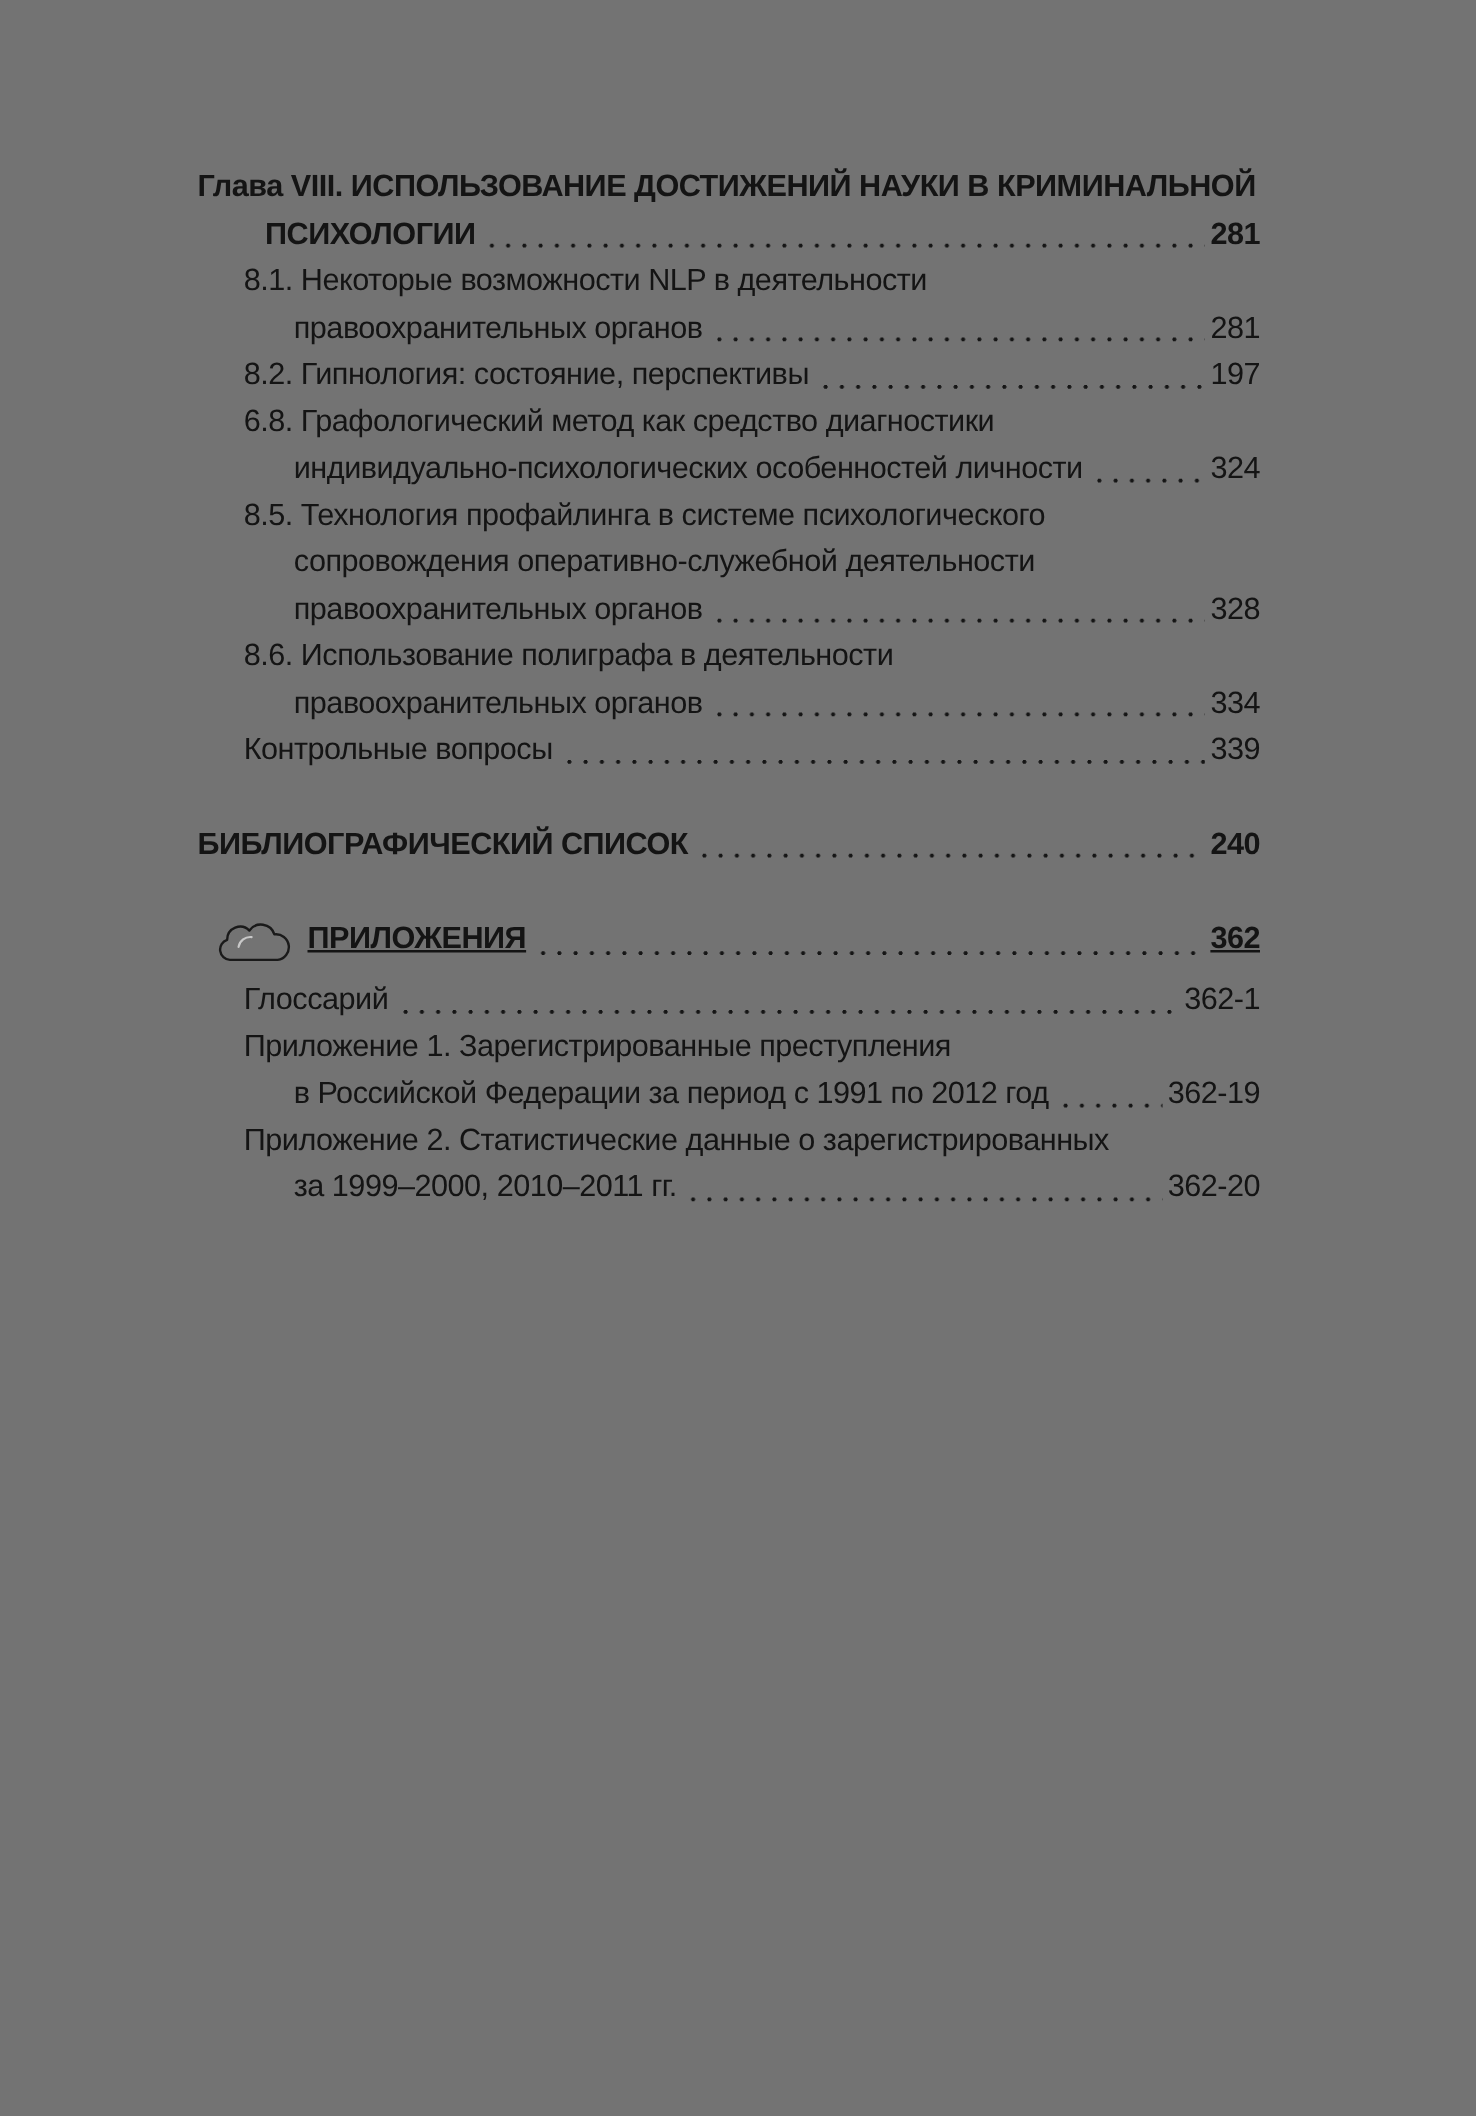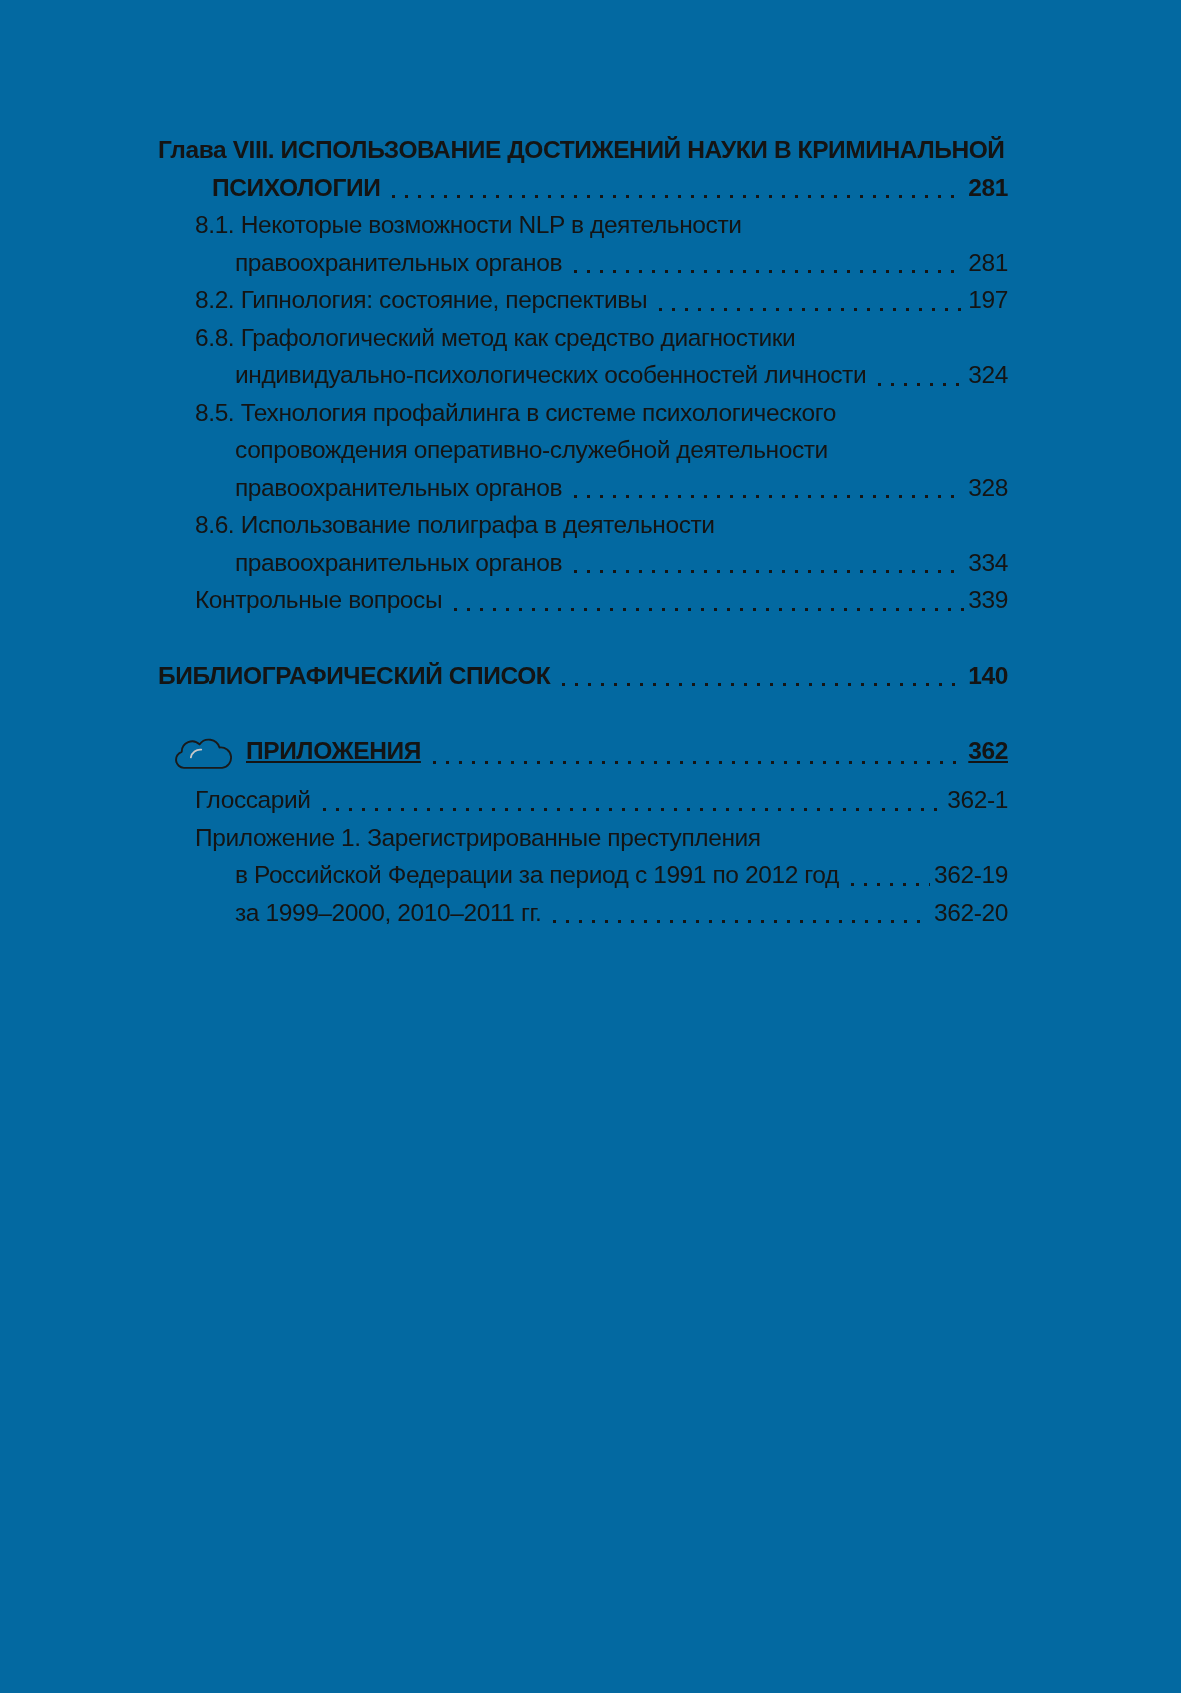--- a/index.html
+++ b/index.html
@@ -4,21 +4,21 @@
 <style>
   html, body {
     margin: 0;
     padding: 0;
     background: #ffffff;
   }
   .page {
     position: relative;
     width: 1181px;
     height: 1693px;
-    background: #0369a1;
+    background: #737373;
     overflow: hidden;
     font-family: "Liberation Sans", sans-serif;
     color: #141414;
   }
   .toc {
     position: absolute;
     left: 158px;
     top: 131px;
     width: 850px;
   }
@@ -119,21 +119,21 @@
 
     <div class="row ind1">
       <span>Контрольные вопросы</span>
       <span class="leader"></span>
       <span class="pg">339</span>
     </div>
 
     <div class="row bold gap-lg">
       <span>БИБЛИОГРАФИЧЕСКИЙ СПИСОК</span>
       <span class="leader"></span>
-      <span class="pg">140</span>
+      <span class="pg">240</span>
     </div>
 
     <div class="row bold gap-lg app-row">
       <svg class="cloud" width="66" height="40" viewBox="0 0 76 42" aria-hidden="true">
         <path d="M16 37 A 9.5 9.5 0 0 1 13.5 18.5 A 12 12 0 0 1 34 10 A 13 13 0 0 1 57 13.5 A 10 10 0 0 1 60 37 Z" fill="none" stroke="#1a1a1a" stroke-width="2.2" stroke-linejoin="round"></path>
         <path d="M24 25 A 11 11 0 0 1 36 16" fill="none" stroke="#c8c8c8" stroke-width="2" stroke-linecap="round"></path>
       </svg>
       <span>ПРИЛОЖЕНИЯ</span>
       <span class="leader"></span>
       <span class="pg">362</span>
@@ -147,20 +147,23 @@
 
     <div class="row ind1">
       <span>Приложение 1. Зарегистрированные преступления</span>
     </div>
     <div class="row ind2">
       <span>в Российской Федерации за период с 1991 по 2012 год</span>
       <span class="leader"></span>
       <span class="pg">362-19</span>
     </div>
 
+    <div class="row ind1">
+      <span>Приложение 2. Статистические данные о зарегистрированных</span>
+    </div>
     <div class="row ind2">
       <span>за 1999–2000, 2010–2011 гг.</span>
       <span class="leader"></span>
       <span class="pg">362-20</span>
     </div>
 
   </div>
 </div>
 
 </body></html>

